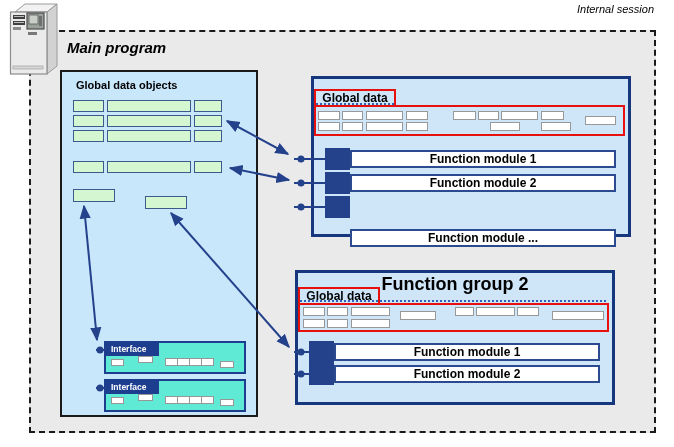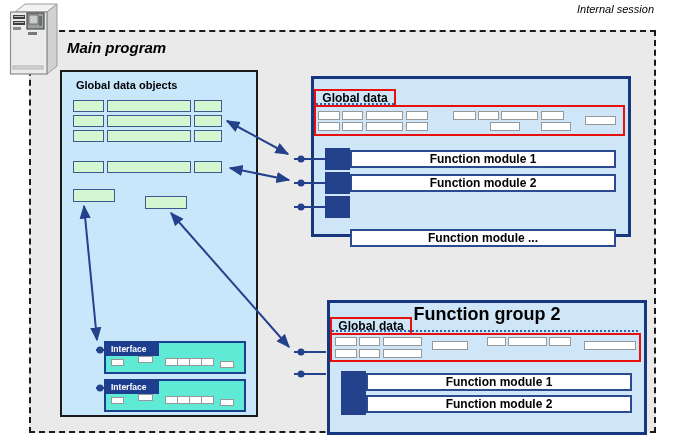--- a/index.html
+++ b/index.html
@@ -129,21 +129,21 @@
     <div class="wcell" style="left:176px;top:43px;width:30px;height:9px;"></div>
     <div class="wcell" style="left:227px;top:43px;width:30px;height:9px;"></div>
     <div class="mod-sq" style="left:11px;top:69px;"></div>
     <div class="mod-bar" style="left:36px;top:71px;">Function module 1</div>
     <div class="mod-sq" style="left:11px;top:93px;"></div>
     <div class="mod-bar" style="left:36px;top:95px;">Function module 2</div>
     <div class="mod-sq" style="left:11px;top:117px;"></div>
     <div class="mod-bar" style="left:36px;top:119px;margin-top:31px;">Function module ...</div>
   </div>
 
-  <div class="abs fg-box" style="left:327px;top:270px;height:129px;margin-top:30px;">
+  <div class="abs fg-box" style="left:295px;top:270px;height:129px;">
     <div class="fg-title">Function group 2</div>
     <div class="gd-tab" style="left:0;top:14px;width:82px;height:16px;">Global data</div>
     <div class="gd-dotted" style="left:2px;top:27px;width:306px;"></div>
     <div class="gd-box" style="left:0;top:30px;width:311px;height:29px;"></div>
     <div class="wcell" style="left:5px;top:34px;width:22px;height:9px;"></div>
     <div class="wcell" style="left:29px;top:34px;width:21px;height:9px;"></div>
     <div class="wcell" style="left:53px;top:34px;width:39px;height:9px;"></div>
     <div class="wcell" style="left:102px;top:38px;width:36px;height:9px;"></div>
     <div class="wcell" style="left:157px;top:34px;width:19px;height:9px;"></div>
     <div class="wcell" style="left:178px;top:34px;width:39px;height:9px;"></div>

